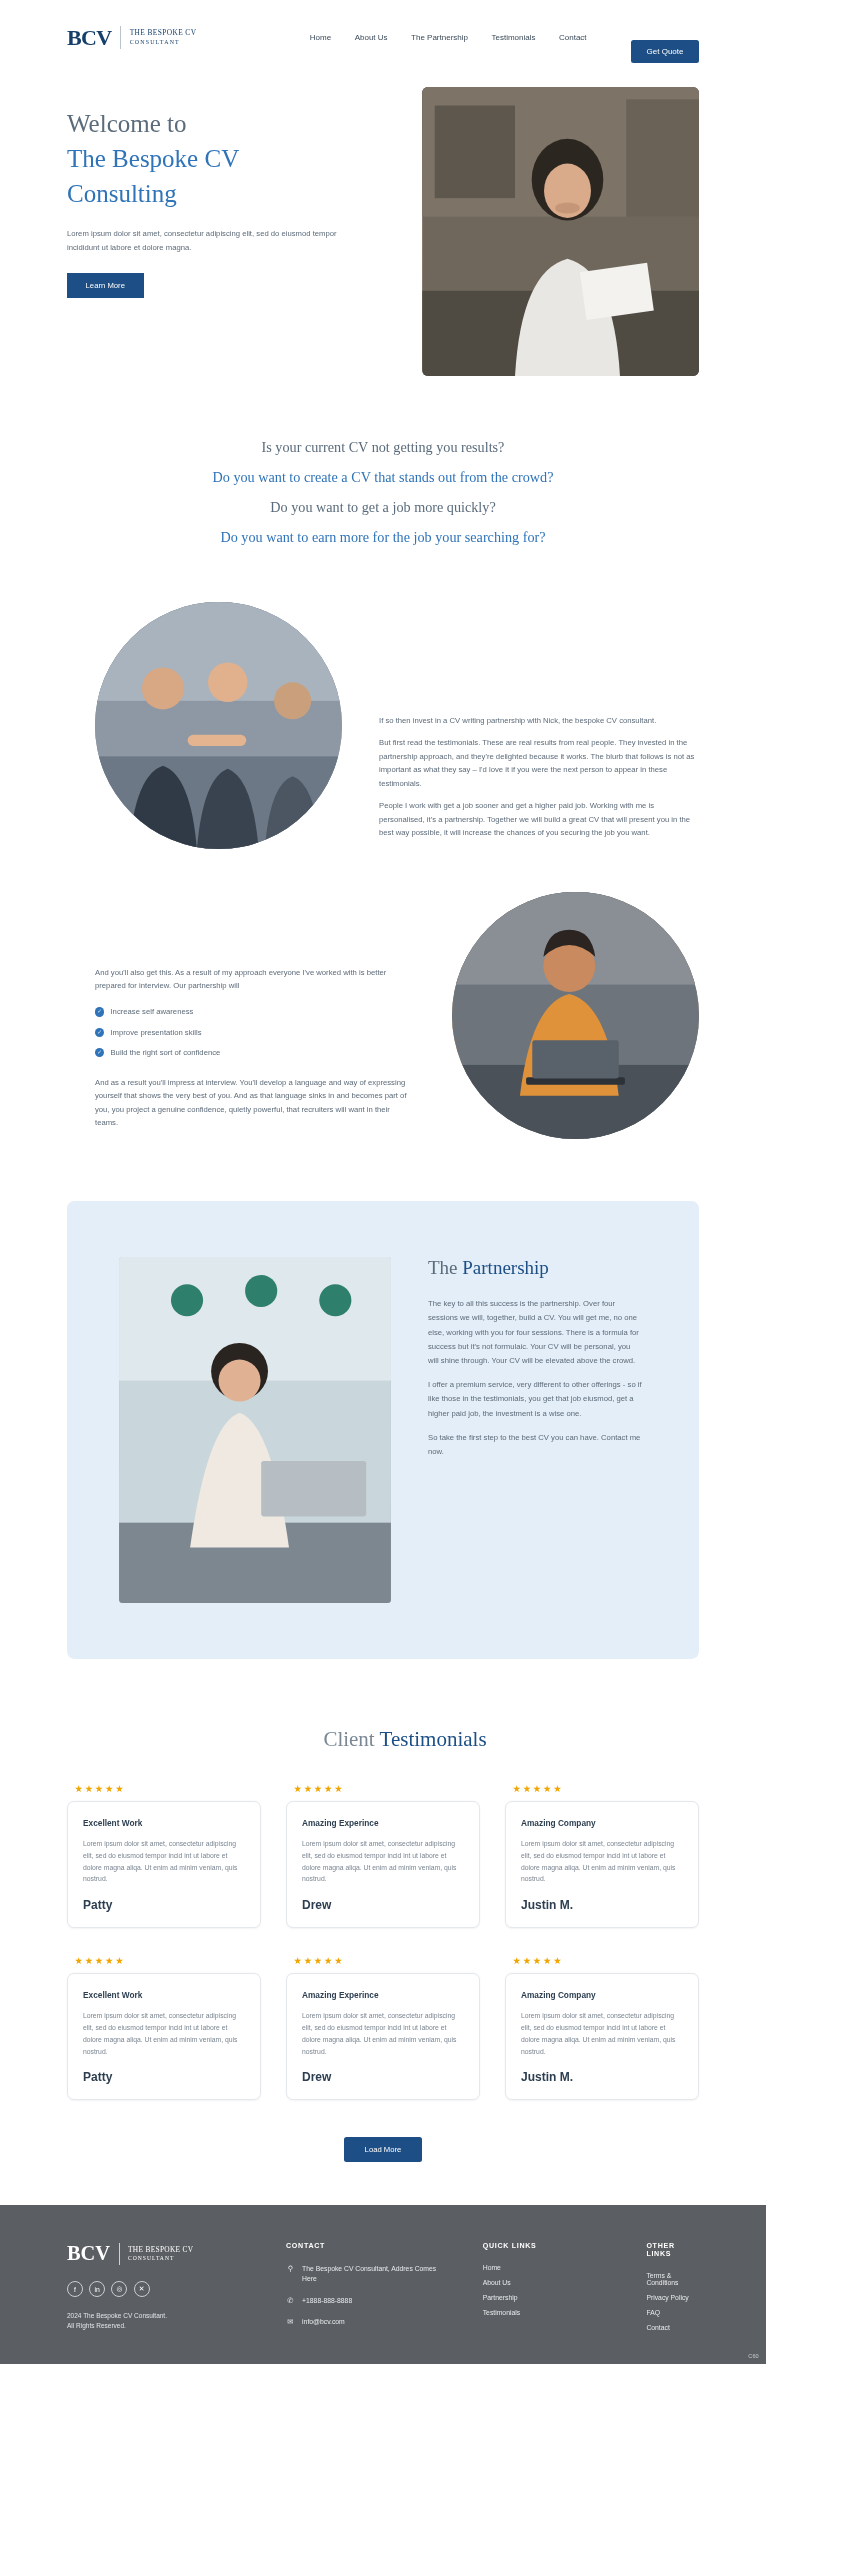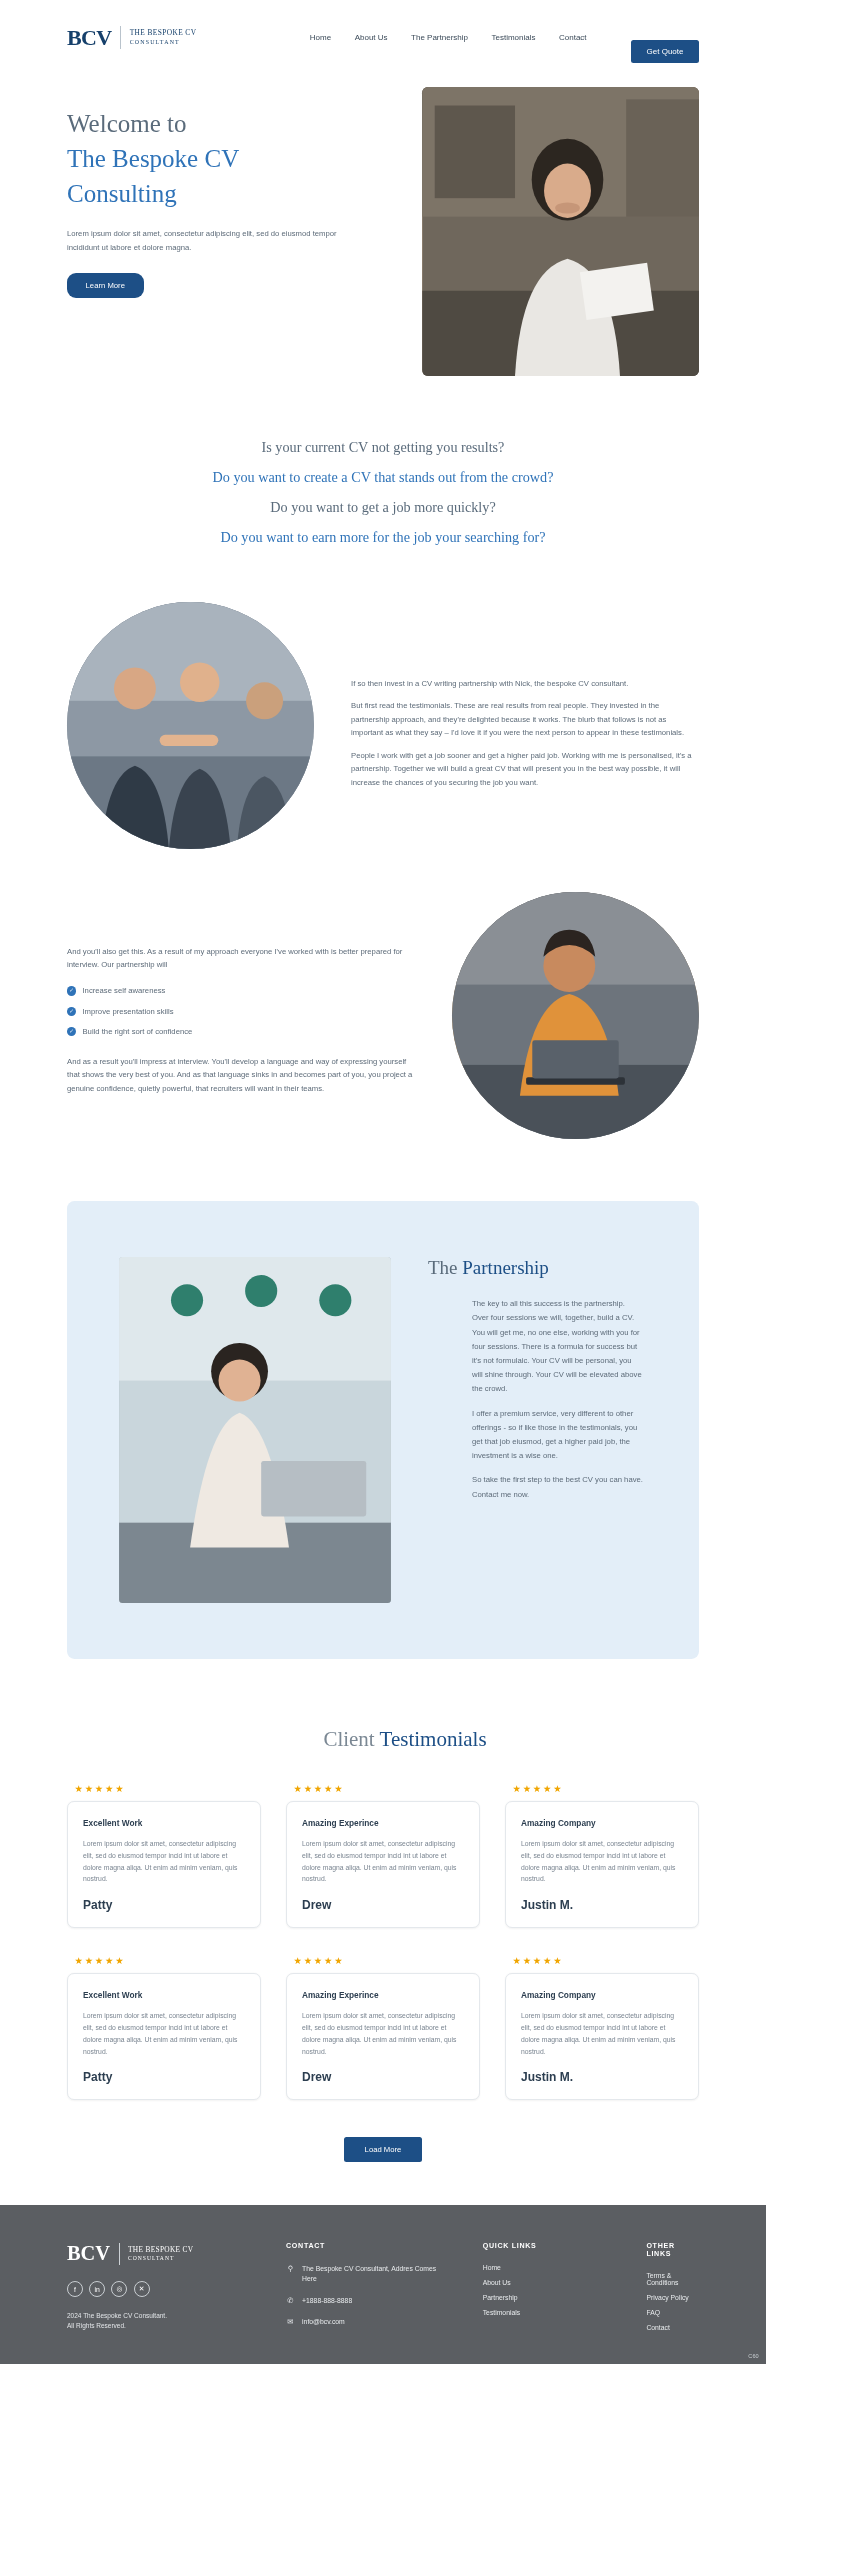--- a/index.html
+++ b/index.html
@@ -81,21 +81,21 @@
     color: #5d6b79;
     max-width: 303px;
   }
   .btn-learn {
     margin-top: 18.6px;
     background: #1d4f86;
     color: #fff;
     border: none;
     font-size: 7.7px;
     padding: 8px 18.6px;
-    border-radius: 9px;
+    border-radius: 0;
     cursor: pointer;
   }
   .hero-img {
     width: 291px;
     height: 289px;
     border-radius: 6.2px;
     overflow: hidden;
     position: relative;
     background: #8b7f71;
   }
@@ -112,23 +112,23 @@
     font-family: "Liberation Serif", serif;
     font-size: 14.2px;
     line-height: 30px;
     color: #5a6b7b;
   }
   .questions div.blue { color: #2f73b8; }
 
   
   .sec-two-col {
     display: flex;
-    padding: 25px 67px 0 67px;
+    padding: 25px 67px 0 95px;
     gap: 37px;
-    align-items: center;
+    align-items: flex-end;
   }
   .circle-img {
     width: 247px; height: 247px;
     border-radius: 50%;
     overflow: hidden;
     flex: none;
     position: relative;
   }
   .body-text { font-size: 7.7px; line-height: 13.6px; color: #5d6b79; }
   .body-text p { margin-bottom: 8.7px; }
@@ -173,21 +173,21 @@
     position: relative;
   }
   .p-title {
     font-family: "Liberation Serif", serif;
     font-size: 19px;
     color: #5a6b7b;
     margin-bottom: 18.6px;
   }
   .p-title .accent { color: #1d4f86; }
   .p-text { font-size: 7.7px; line-height: 14.2px; color: #5d6b79; }
-  .p-text p { margin-bottom: 10px; margin-left: 44px; }
+  .p-text p { margin-bottom: 10px; }
 
   
   .testi-head {
     text-align: center;
     font-family: "Liberation Serif", serif;
     font-size: 21px;
     color: #7b8894;
     padding: 68px 0 31px 0;
     margin-left: 44px;
   }

